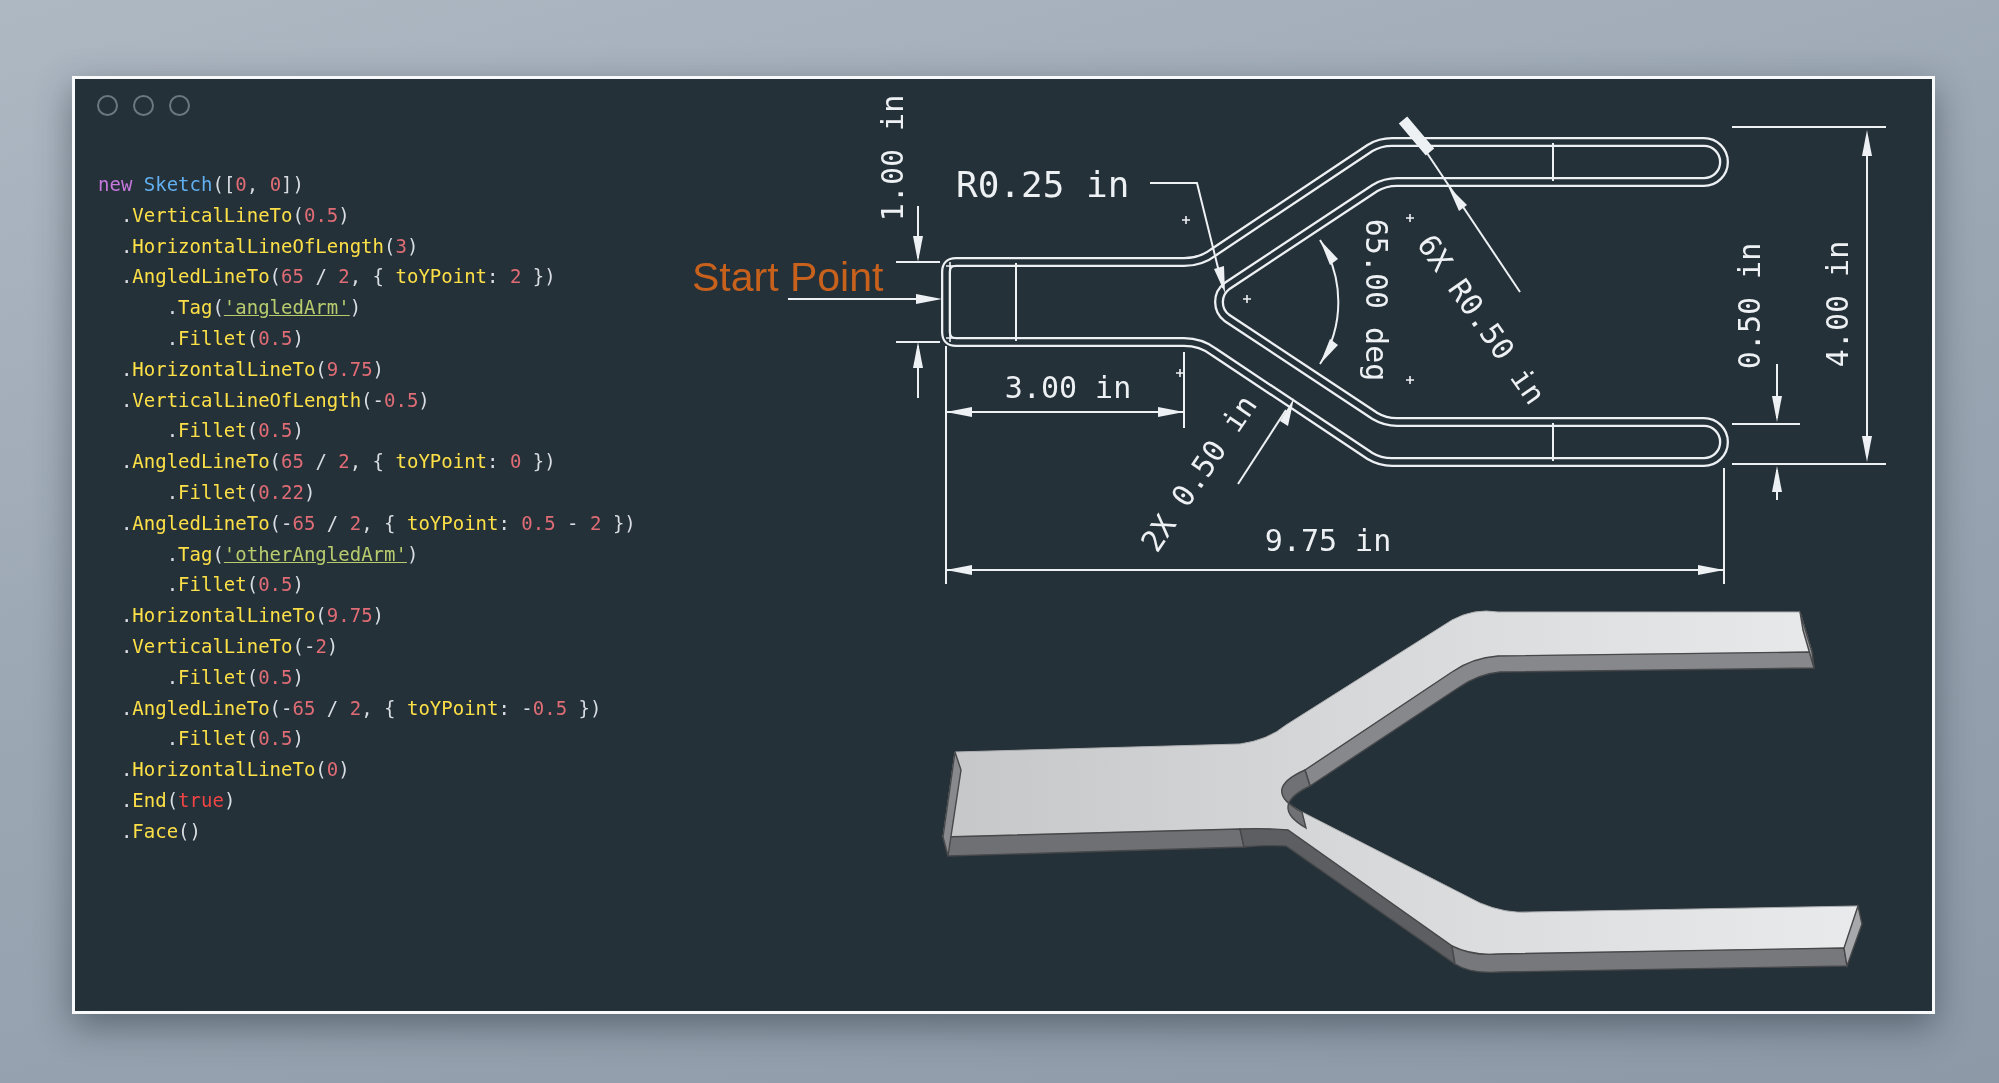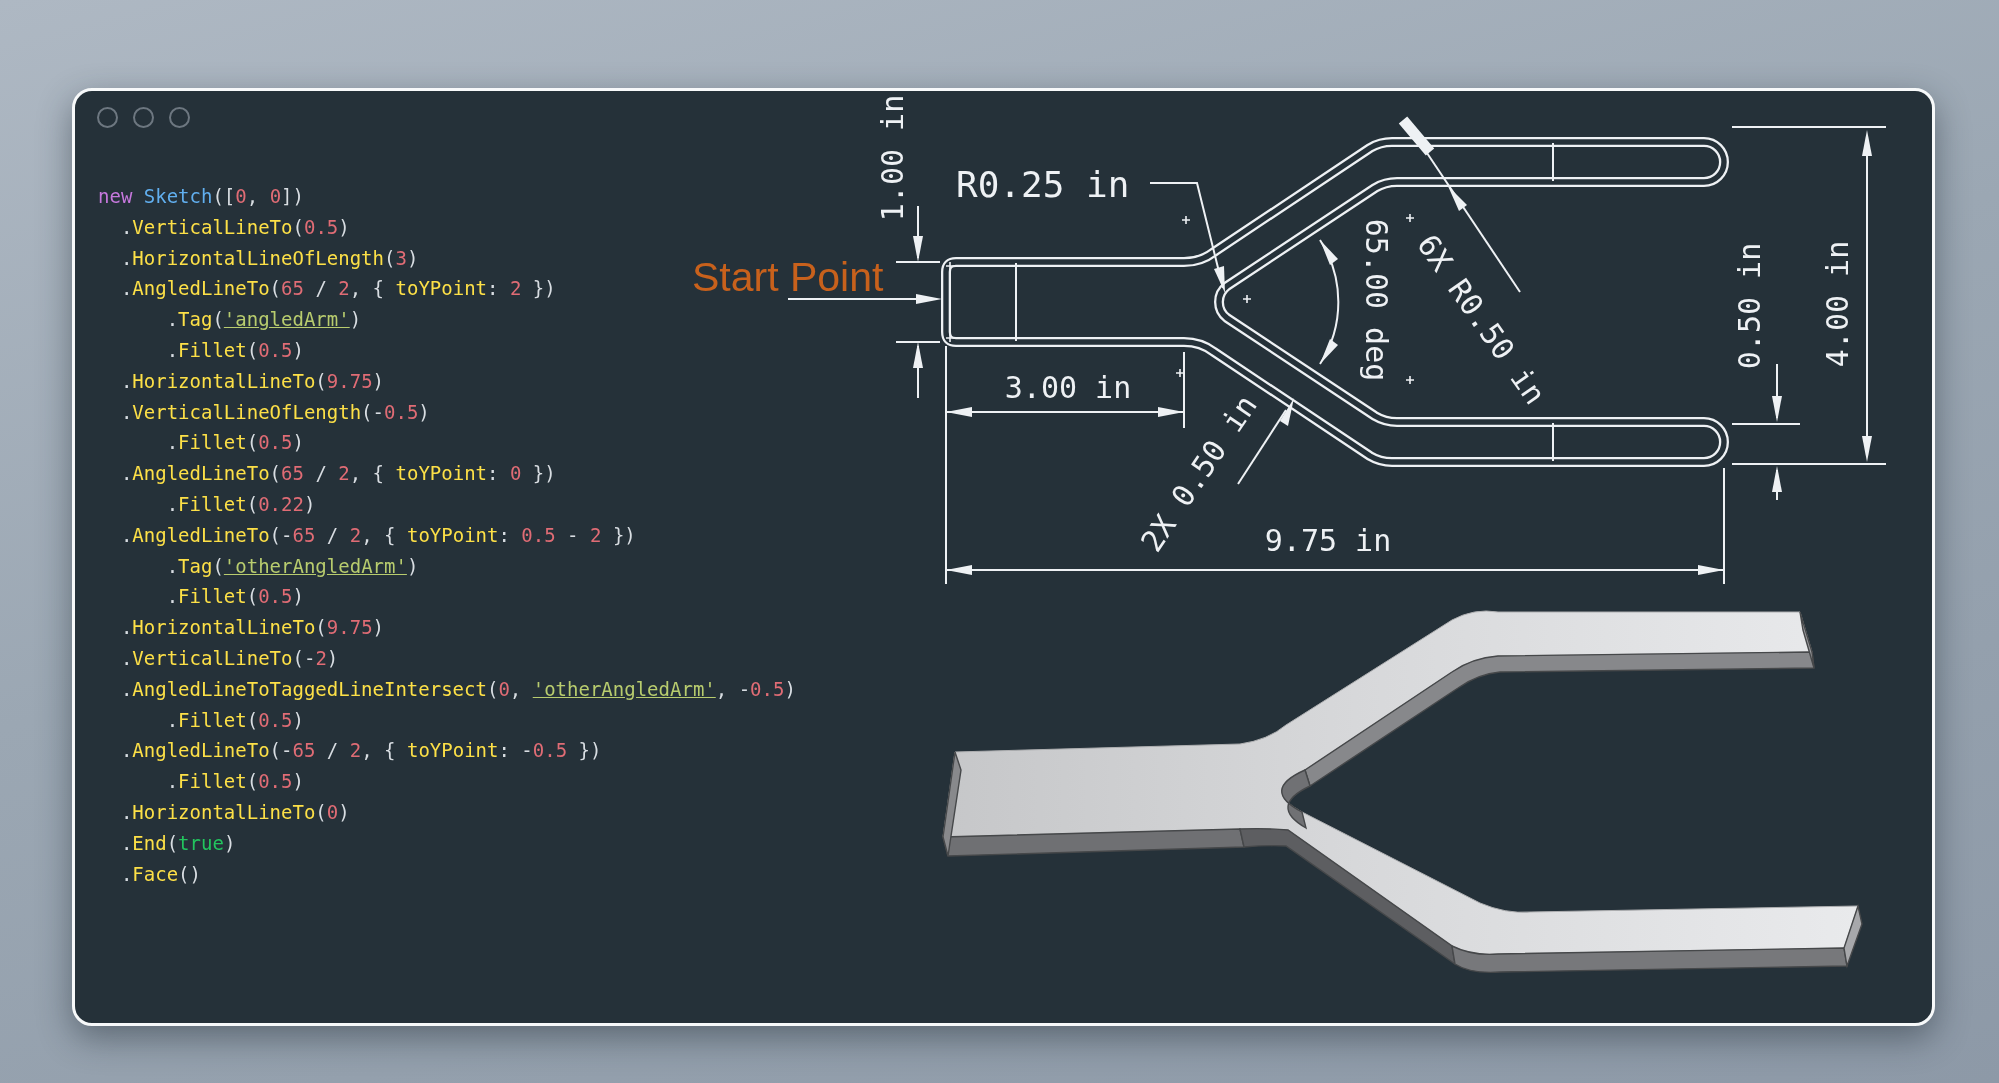--- a/index.html
+++ b/index.html
@@ -3,35 +3,34 @@
 <meta charset="utf-8">
 <style>
   html,body{margin:0;padding:0;}
   body{
     width:1999px;height:1083px;overflow:hidden;position:relative;
     background:linear-gradient(165deg,#aeb8c3 0%,#9ba7b3 45%,#8d99a7 100%);
     font-family:"DejaVu Sans Mono",monospace;
   }
   .window{
     position:absolute;left:72px;top:76px;width:1857px;height:932px;
-    background:#253139;border:3px solid #f7f9fa;border-radius:20px;
+    background:#253139;border:3px solid #f7f9fa;border-radius:0;
     box-shadow:0 12px 34px rgba(25,35,45,.45);
-    margin-top:12px;
   }
   .titlebar{position:absolute;left:22px;top:16px;height:20px;display:flex;gap:15px;}
   .tl{width:17px;height:17px;border-radius:50%;border:2px solid #6d7780;background:transparent;}
   .code{position:absolute;left:23px;top:94px;width:760px;}
   .cl{height:30.8px;white-space:pre;font:19px "DejaVu Sans Mono",monospace;color:#d8dde2;}
   .cl .pun{color:#d8dde2;}
   .cl .kw{color:#c678dd;}
   .cl .cls{color:#61afef;}
   .cl .fn{color:#fde047;}
   .cl .num{color:#e06c75;}
   .cl .str{color:#b8cc6e;text-decoration:underline;}
-  .cl .bool{color:#22c55e;text-align:right;}
+  .cl .bool{color:#ef4444;text-align:right;}
   svg.overlay{position:absolute;left:0;top:0;pointer-events:none;}
   .dimline{stroke:#eef1f4;stroke-width:2;fill:none;}
   .thin{stroke:#eef1f4;stroke-width:1.6;fill:none;}
   .partline-outer{stroke:#eef1f4;stroke-width:10;fill:none;stroke-linejoin:round;}
   .partline-inner{stroke:#253139;stroke-width:5.4;fill:none;stroke-linejoin:round;}
   .arrow{fill:#eef1f4;stroke:none;}
   .dimtext{fill:#eef1f4;font-family:"DejaVu Sans Mono",monospace;font-size:30px;}
   .dimtext-big{fill:#eef1f4;font-family:"DejaVu Sans Mono",monospace;font-size:36px;}
   .starttext{fill:#c8611c;font-family:"Liberation Sans","DejaVu Sans",sans-serif;font-size:41px;}
 </style>
@@ -55,21 +54,20 @@
         <div class="cl"><span class="pun">  .</span><span class="fn">HorizontalLineTo</span><span class="pun">(</span><span class="num">9.75</span><span class="pun">)</span></div>
         <div class="cl"><span class="pun">  .</span><span class="fn">VerticalLineOfLength</span><span class="pun">(-</span><span class="num">0.5</span><span class="pun">)</span></div>
         <div class="cl"><span class="pun">      .</span><span class="fn">Fillet</span><span class="pun">(</span><span class="num">0.5</span><span class="pun">)</span></div>
         <div class="cl"><span class="pun">  .</span><span class="fn">AngledLineTo</span><span class="pun">(</span><span class="num">65</span><span class="pun"> / </span><span class="num">2</span><span class="pun">, { </span><span class="fn">toYPoint</span><span class="pun">: </span><span class="num">0</span><span class="pun"> })</span></div>
         <div class="cl"><span class="pun">      .</span><span class="fn">Fillet</span><span class="pun">(</span><span class="num">0.22</span><span class="pun">)</span></div>
         <div class="cl"><span class="pun">  .</span><span class="fn">AngledLineTo</span><span class="pun">(-</span><span class="num">65</span><span class="pun"> / </span><span class="num">2</span><span class="pun">, { </span><span class="fn">toYPoint</span><span class="pun">: </span><span class="num">0.5</span><span class="pun"> - </span><span class="num">2</span><span class="pun"> })</span></div>
         <div class="cl"><span class="pun">      .</span><span class="fn">Tag</span><span class="pun">(</span><span class="str">'otherAngledArm'</span><span class="pun">)</span></div>
         <div class="cl"><span class="pun">      .</span><span class="fn">Fillet</span><span class="pun">(</span><span class="num">0.5</span><span class="pun">)</span></div>
         <div class="cl"><span class="pun">  .</span><span class="fn">HorizontalLineTo</span><span class="pun">(</span><span class="num">9.75</span><span class="pun">)</span></div>
         <div class="cl"><span class="pun">  .</span><span class="fn">VerticalLineTo</span><span class="pun">(-</span><span class="num">2</span><span class="pun">)</span></div>
-        <div class="cl"><span class="pun">  .</span><span class="fn">AngledLineToTaggedLineIntersect</span><span class="pun">(</span><span class="num">0</span><span class="pun">, </span><span class="str">'otherAngledArm'</span><span class="pun">, -</span><span class="num">0.5</span><span class="pun">)</span></div>
         <div class="cl"><span class="pun">      .</span><span class="fn">Fillet</span><span class="pun">(</span><span class="num">0.5</span><span class="pun">)</span></div>
         <div class="cl"><span class="pun">  .</span><span class="fn">AngledLineTo</span><span class="pun">(-</span><span class="num">65</span><span class="pun"> / </span><span class="num">2</span><span class="pun">, { </span><span class="fn">toYPoint</span><span class="pun">: -</span><span class="num">0.5</span><span class="pun"> })</span></div>
         <div class="cl"><span class="pun">      .</span><span class="fn">Fillet</span><span class="pun">(</span><span class="num">0.5</span><span class="pun">)</span></div>
         <div class="cl"><span class="pun">  .</span><span class="fn">HorizontalLineTo</span><span class="pun">(</span><span class="num">0</span><span class="pun">)</span></div>
         <div class="cl"><span class="pun">  .</span><span class="fn">End</span><span class="pun">(</span><span class="bool">true</span><span class="pun">)</span></div>
         <div class="cl"><span class="pun">  .</span><span class="fn">Face</span><span class="pun">()</span></div>
       </div>
   </div>
 </div>
 

